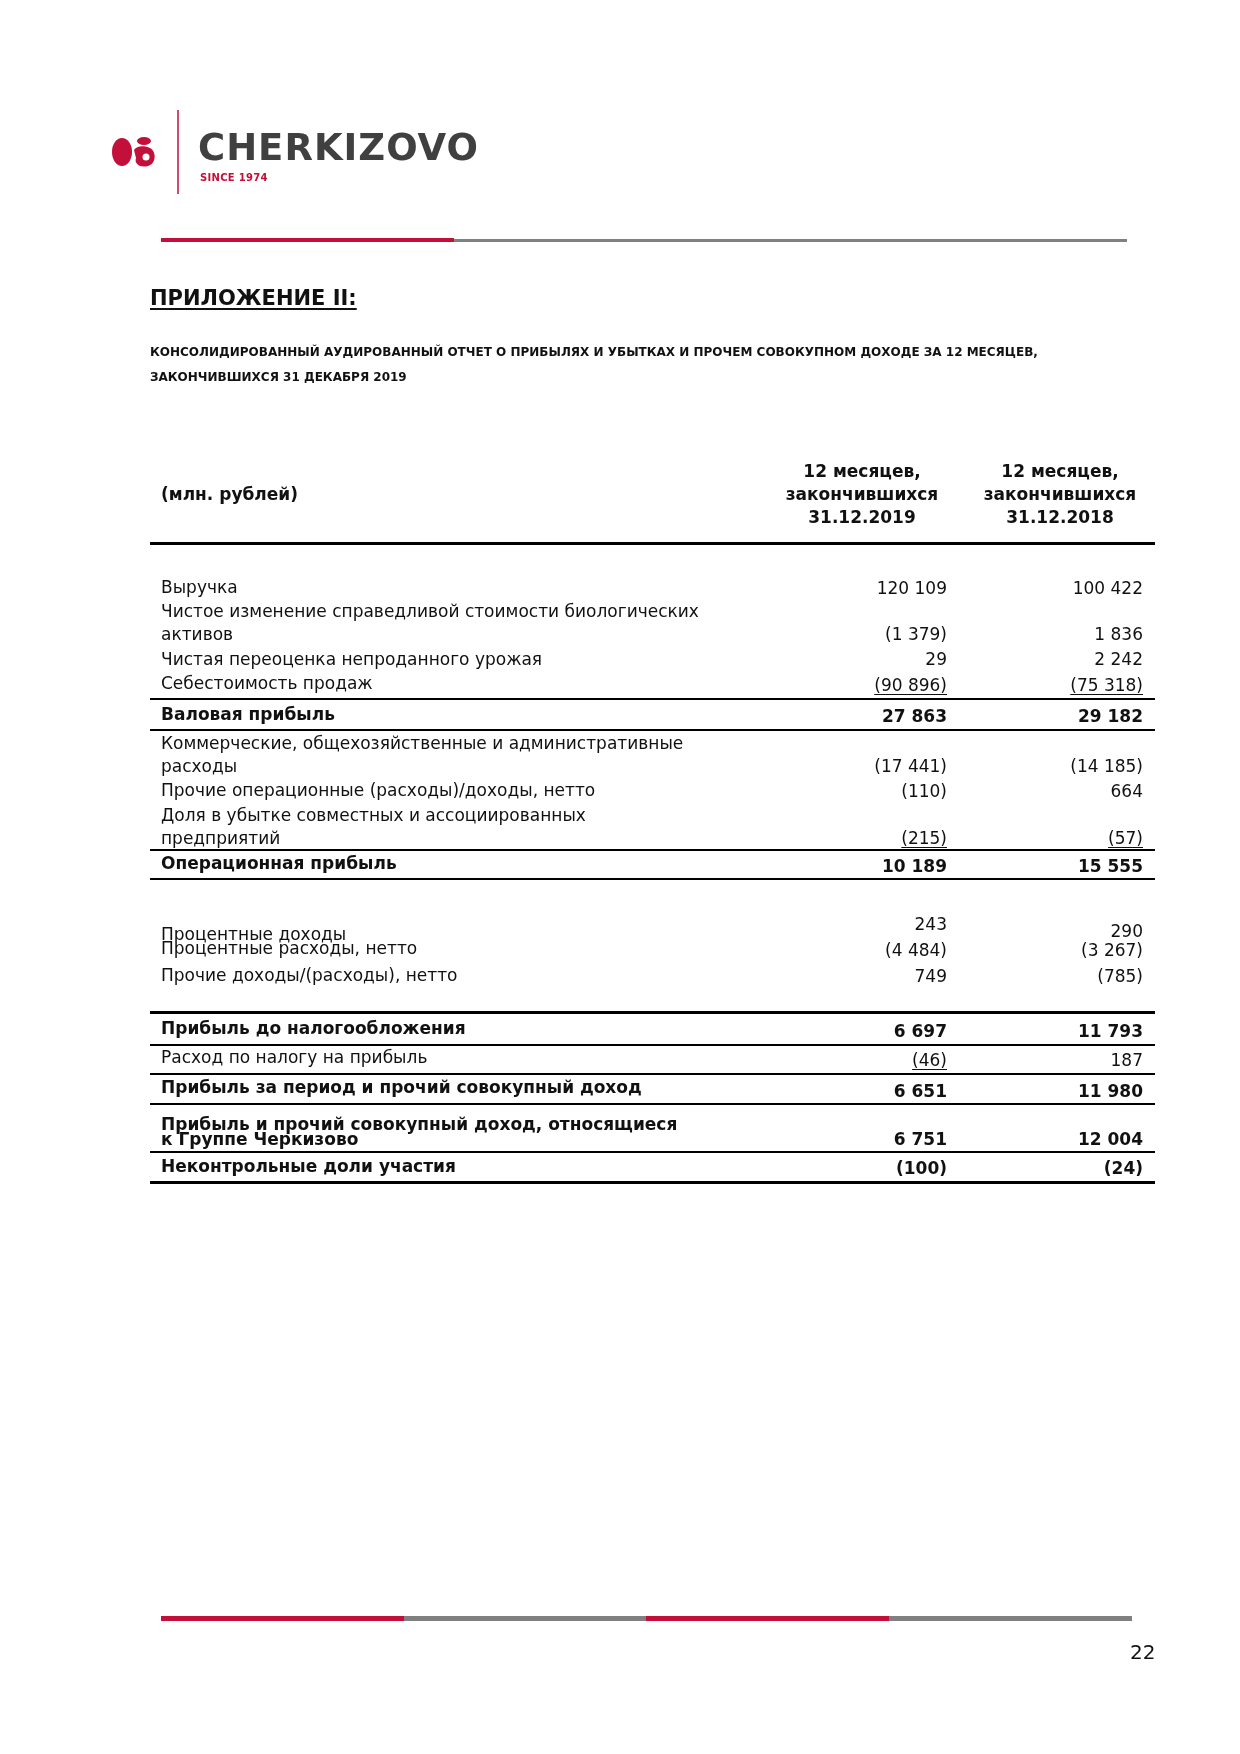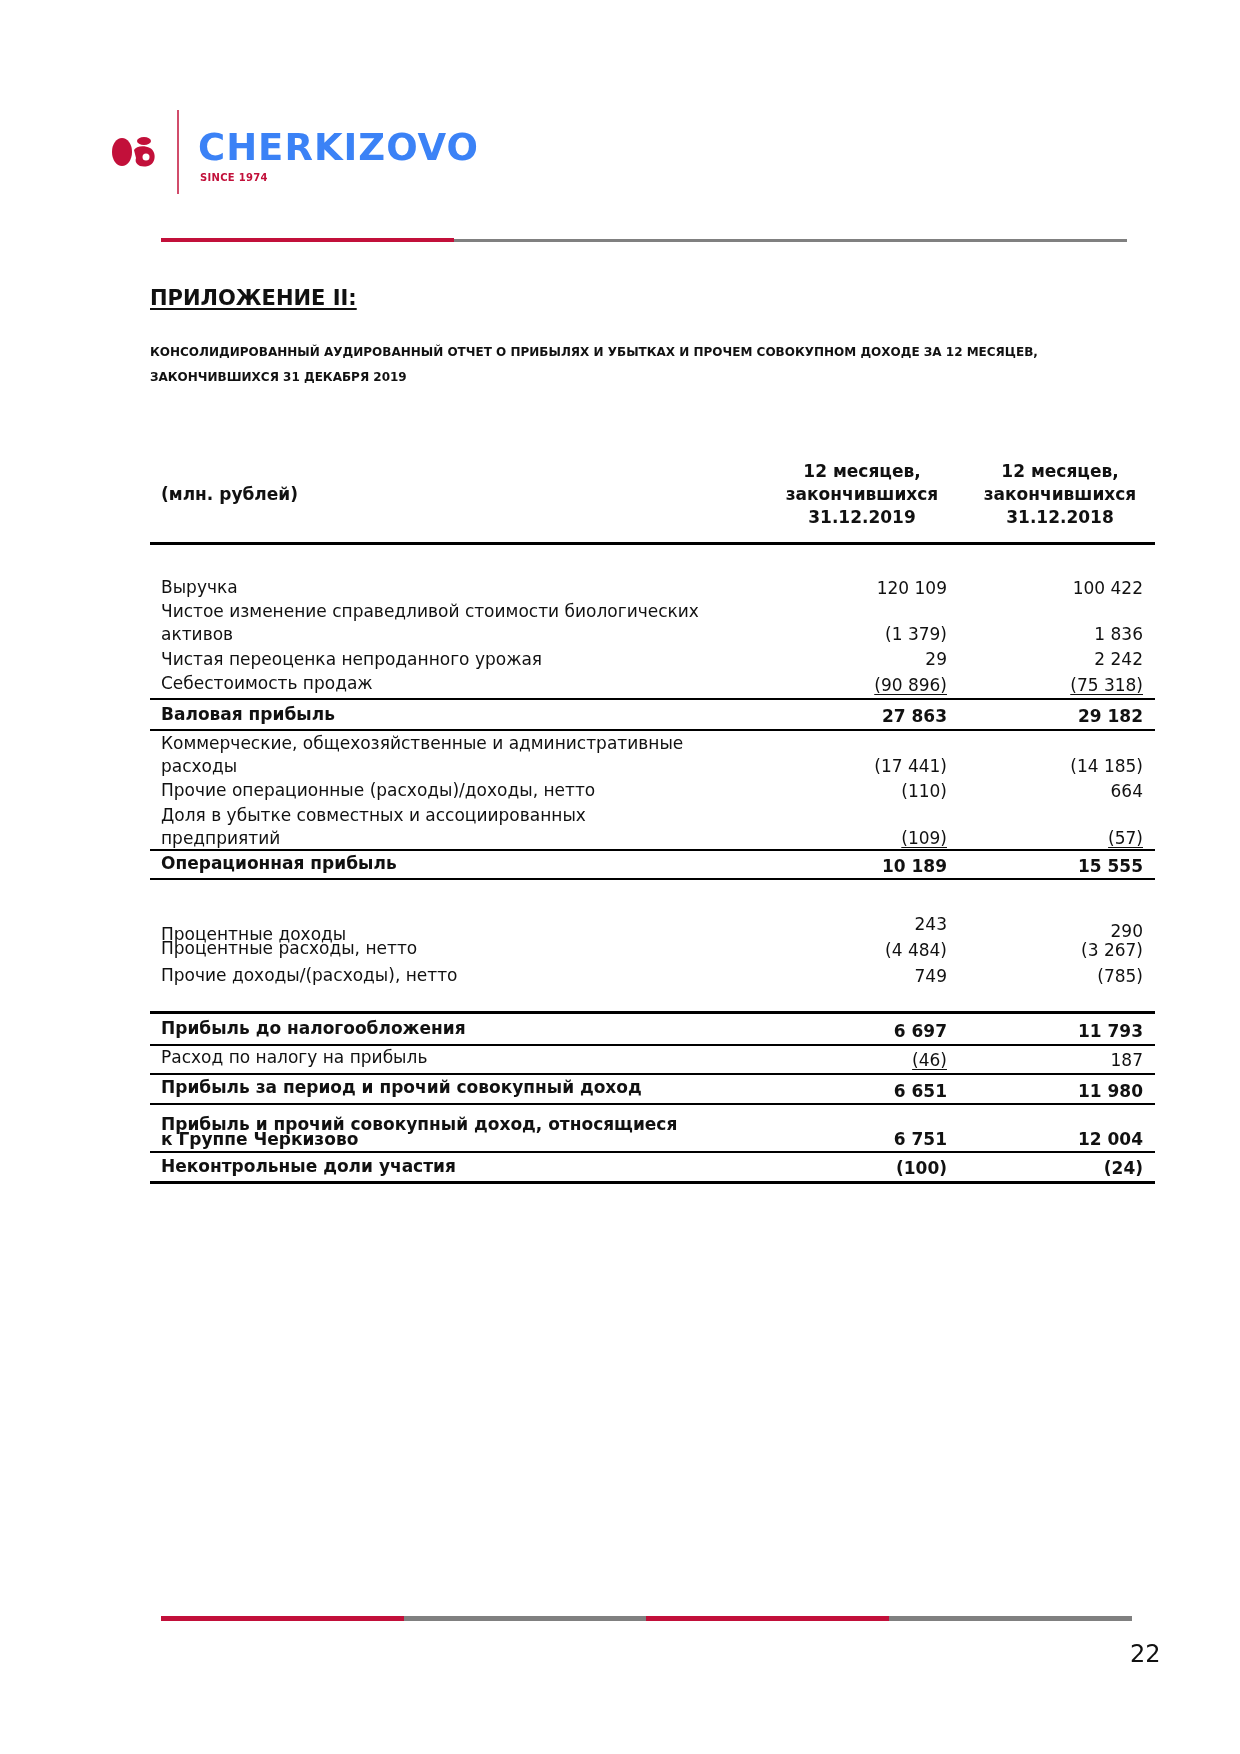--- a/index.html
+++ b/index.html
@@ -4,21 +4,21 @@
 <style>
   html, body { margin: 0; padding: 0; background: #ffffff; }
   body { width: 1240px; height: 1754px; position: relative; overflow: hidden;
          font-family: "DejaVu Sans", sans-serif; color: #111; }
   .abs { position: absolute; }
 
   
   .logo-icon { left: 110px; top: 132px; width: 50px; height: 40px; }
   .logo-divider { left: 177px; top: 110px; width: 2px; height: 84px; background: #c2103a; opacity: .75; }
   .logo-word { left: 198px; top: 128px; font-family: "DejaVu Sans", sans-serif; font-weight: bold;
-               font-size: 37px; letter-spacing: 1px; color: #3b82f6; line-height: 40px; }
+               font-size: 37px; letter-spacing: 1px; color: #404040; line-height: 40px; }
   .logo-since { left: 200px; top: 172px; font-family: "DejaVu Sans", sans-serif; font-weight: bold;
                 font-size: 10px; color: #c2103a; letter-spacing: .3px; }
 
   
   .bar { height: 4px; }
 
   .appendix { left: 150px; top: 286px; font-weight: bold; font-size: 21px; text-decoration: underline;
               text-underline-offset: 3px; }
   .title { left: 150px; top: 340px; width: 1000px; font-weight: bold; font-size: 12px; line-height: 25px; }
 
@@ -27,21 +27,21 @@
   .colhead { top: 460px; width: 190px; text-align: center; font-weight: bold; font-size: 17px; line-height: 23px; }
   .rule { left: 150px; width: 1005px; background: #000; }
   .row-label { left: 161px; font-size: 17px; line-height: 23px; white-space: nowrap; }
   .row-label.bold { font-weight: bold; }
   .num { font-size: 17px; line-height: 23px; text-align: right; width: 150px; white-space: nowrap; }
   .num.bold { font-weight: bold; }
   .c1 { left: 797px; }
   .c2 { left: 993px; }
   .uline { text-decoration: underline; text-underline-offset: 3px; }
 
-  .page-num { left: 1130px; top: 1640px; font-size: 24px; }
+  .page-num { left: 1130px; top: 1640px; font-size: 20px; }
 </style>
 </head>
 <body>
 
 <div class="abs logo-icon">
   <svg width="50" height="40" viewBox="0 0 50 40">
     <ellipse cx="12" cy="20" rx="10" ry="14" fill="#c2103a"></ellipse>
     <ellipse cx="34" cy="9" rx="7" ry="4" fill="#c2103a"></ellipse>
     <path d="M24 18 C26 14 34 13 40 16 C47 20 46 32 38 34 C30 36 24 32 26 26" fill="#c2103a"></path>
     <circle cx="36" cy="25" r="3.5" fill="#fff"></circle>
@@ -97,21 +97,21 @@
 <div class="abs row-label" style="top:755px;">расходы</div>
 <div class="abs num c1" style="top:755px;">(17 441)</div>
 <div class="abs num c2" style="top:755px;">(14 185)</div>
 
 <div class="abs row-label" style="top:779px;">Прочие операционные (расходы)/доходы, нетто</div>
 <div class="abs num c1" style="top:780px;">(110)</div>
 <div class="abs num c2" style="top:780px;">664</div>
 
 <div class="abs row-label" style="top:804px;">Доля в убытке совместных и ассоциированных</div>
 <div class="abs row-label" style="top:827px;">предприятий</div>
-<div class="abs num c1 uline" style="top:827px;">(109)</div>
+<div class="abs num c1 uline" style="top:827px;">(215)</div>
 <div class="abs num c2 uline" style="top:827px;">(57)</div>
 <div class="abs rule" style="top:849px; height:2px;"></div>
 
 <div class="abs row-label bold" style="top:852px;">Операционная прибыль</div>
 <div class="abs num c1 bold" style="top:855px;">10 189</div>
 <div class="abs num c2 bold" style="top:855px;">15 555</div>
 <div class="abs rule" style="top:878px; height:2px;"></div>
 
 <div class="abs row-label" style="top:911px;margin-top:12px;">Процентные доходы</div>
 <div class="abs num c1" style="top:913px;">243</div>

